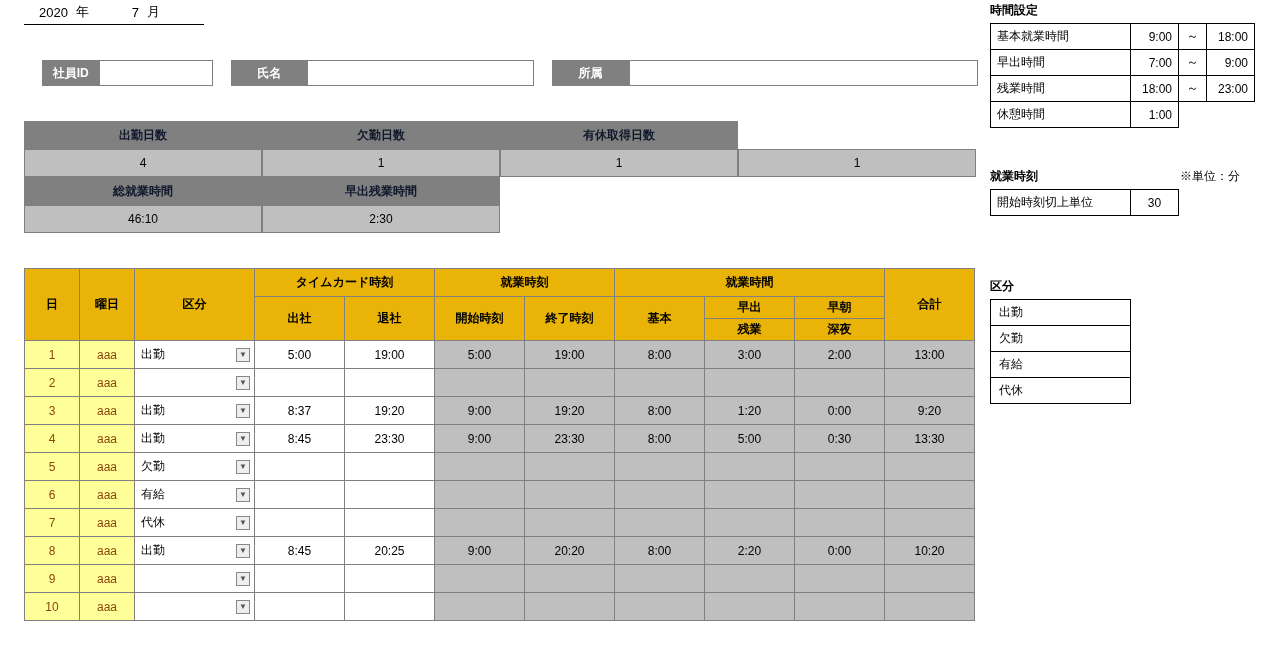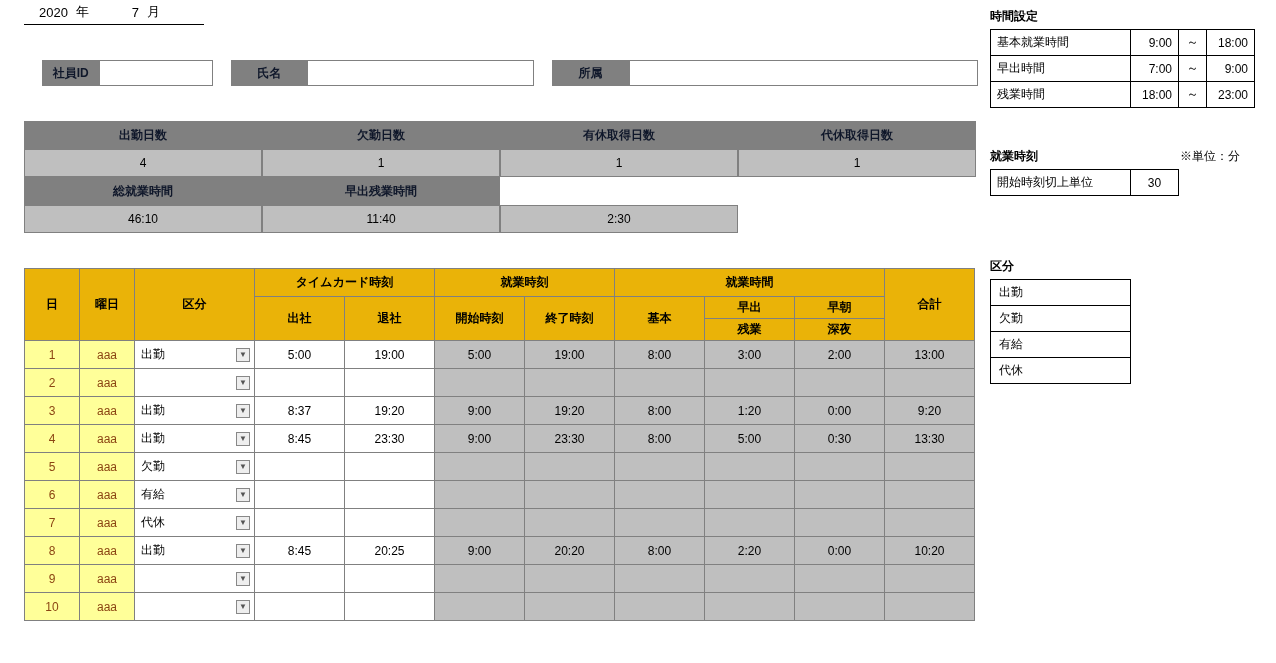--- a/index.html
+++ b/index.html
@@ -20,21 +20,21 @@
   .left {
     position: absolute;
     left: 8px;
     top: 0;
     width: 970px;
     padding-left: 16px;
   }
   .right {
     position: absolute;
     left: 990px;
-    top: 6px;
+    top: 0;
     width: 280px;
   }
   .date-row {
     display: flex;
     align-items: center;
     border-bottom: 1px solid #000;
     width: 180px;
     padding: 3px 0;
     font-size: 13px;
   }
@@ -49,21 +49,21 @@
     background: #808080;
     color: #0f172a;
     font-weight: bold;
     border: 1px solid #808080;
     text-align: center;
     display: flex;
     align-items: center;
     justify-content: center;
     padding: 4px 6px;
   }
-  .hdr-cell.white-text { color: #0f172a; margin-left: 18px; }
+  .hdr-cell.white-text { color: #ffffff; margin-left: 18px; }
   .val-cell {
     background: #fff;
     border: 1px solid #808080;
     display: flex;
     align-items: center;
     justify-content: center;
     padding: 4px 6px;
   }
   .employee-row {
     display: flex;
@@ -170,35 +170,33 @@
       <div class="val-cell" style="width:240px"></div>
       <div class="hdr-cell white-text" style="width:80px">所属</div>
       <div class="val-cell" style="width:370px"></div>
     </div>
 
     <div class="summary">
       <div class="summary-row">
         <div class="hdr-cell" style="width:238px">出勤日数</div>
         <div class="hdr-cell" style="width:238px">欠勤日数</div>
         <div class="hdr-cell" style="width:238px">有休取得日数</div>
-        <div class="hdr-cell" style="width:238px">代休取得日数</div>
       </div>
       <div class="summary-row">
         <div class="light-cell" style="width:238px">4</div>
         <div class="light-cell" style="width:238px">1</div>
         <div class="light-cell" style="width:238px">1</div>
         <div class="light-cell" style="width:238px">1</div>
       </div>
       <div class="summary-row">
         <div class="hdr-cell" style="width:238px">総就業時間</div>
         <div class="hdr-cell" style="width:238px">早出残業時間</div>
       </div>
       <div class="summary-row">
         <div class="light-cell" style="width:238px">46:10</div>
-        <div class="light-cell" style="width:238px">11:40</div>
         <div class="light-cell" style="width:238px">2:30</div>
       </div>
     </div>
 
     <table class="main-table">
       <colgroup>
         <col style="width:55px">
           <col style="width:55px">
           <col style="width:120px">
         <col style="width:90px">
@@ -434,20 +432,26 @@
         <td class="val">7:00</td>
         <td class="tilde">～</td>
         <td class="val2">9:00</td>
       </tr>
       <tr>
         <td class="label">残業時間</td>
         <td class="val">18:00</td>
         <td class="tilde">～</td>
         <td class="val2">23:00</td>
       </tr>
+      <tr>
+        <td class="label">休憩時間</td>
+        <td class="val">1:00</td>
+        <td style="border:none"></td>
+            <td style="border:none"></td>
+      </tr>
     </tbody>
       </table>
 
     <div class="right-subhdr">
       <h4>就業時刻</h4>
       <span>※単位：分</span>
     </div>
     <table class="right-table">
       <tbody>
           <tr>

